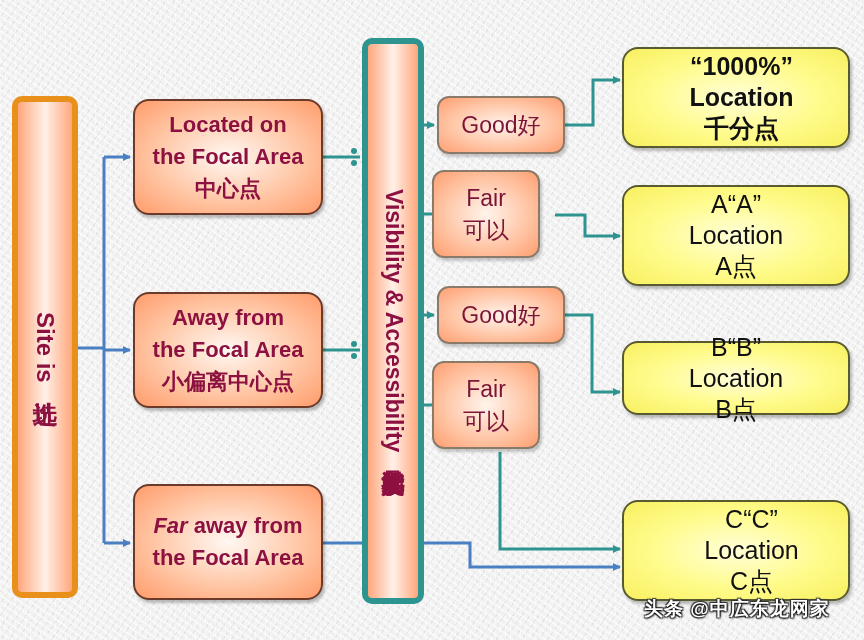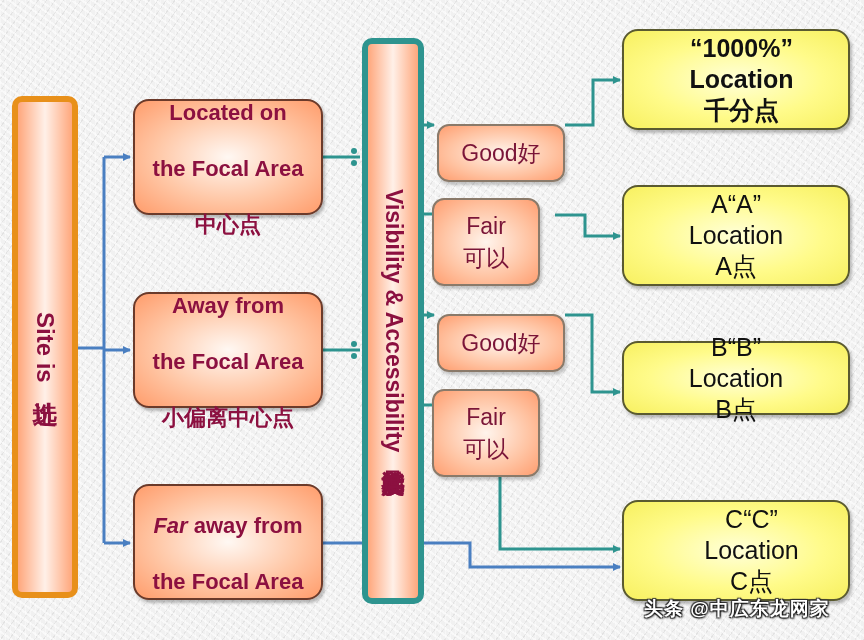--- a/index.html
+++ b/index.html
@@ -33,27 +33,26 @@
       background: linear-gradient(90deg, #ffa77c 0%, #fff0e8 50%, #ffa77c 100%);
     }
     .vis .vtext { font-size: 23px; }
     .focal {
       width: 190px; height: 116px; left: 133px;
       border: 2px solid #6b3a2a; border-radius: 16px;
       background: radial-gradient(ellipse at center, #fff8f3 0%, #ffc7a6 55%, #ff9c6b 100%);
       color: #8c1040; font-size: 22px; line-height: 32px;
       box-shadow: 2px 3px 3px rgba(0,0,0,0.25);
     }
-    .focal .line { white-space: nowrap; margin-top: 24px; }
+    .focal .line { white-space: nowrap; }
     .rating {
       left: 437px; border: 2px solid #8a7a6a; border-radius: 12px;
       background: radial-gradient(ellipse at center, #fff4ec 0%, #ffc3a2 60%, #ff9e70 100%);
       color: #7a1538; font-weight: normal; font-size: 23px; line-height: 32px;
       box-shadow: 2px 3px 3px rgba(0,0,0,0.2);
-      margin-top: 28px;
     }
     .rating.good { width: 128px; height: 58px; }
     .rating.fair { width: 108px; height: 88px; left: 432px; }
     .loc {
       left: 622px; width: 228px; border: 2px solid #5a5a30; border-radius: 16px;
       background: radial-gradient(ellipse at center, #ffffd8 0%, #fffb8a 55%, #f7f060 100%);
       color: #111; font-weight: normal; font-size: 25px; line-height: 31px;
       box-shadow: 2px 3px 3px rgba(0,0,0,0.25);
     }
     .loc.bold { font-weight: bold; }
@@ -151,21 +150,21 @@
   <div>可以</div>
 </div>
 <div class="box rating good" style="top:286px;">
   <div>Good好</div>
 </div>
 <div class="box rating fair" style="top:361px;">
   <div>Fair</div>
   <div>可以</div>
 </div>
 
-<div class="box loc bold" style="top:29px; height:101px;padding-left:11px;">
+<div class="box loc bold" style="top:47px; height:101px;padding-left:11px;">
   <div>“1000%”</div>
   <div>Location</div>
   <div>千分点</div>
 </div>
 <div class="box loc" style="top:185px; height:101px;">
   <div>A“A”</div>
   <div>Location</div>
   <div>A点</div>
 </div>
 <div class="box loc" style="top:341px; height:74px;">

